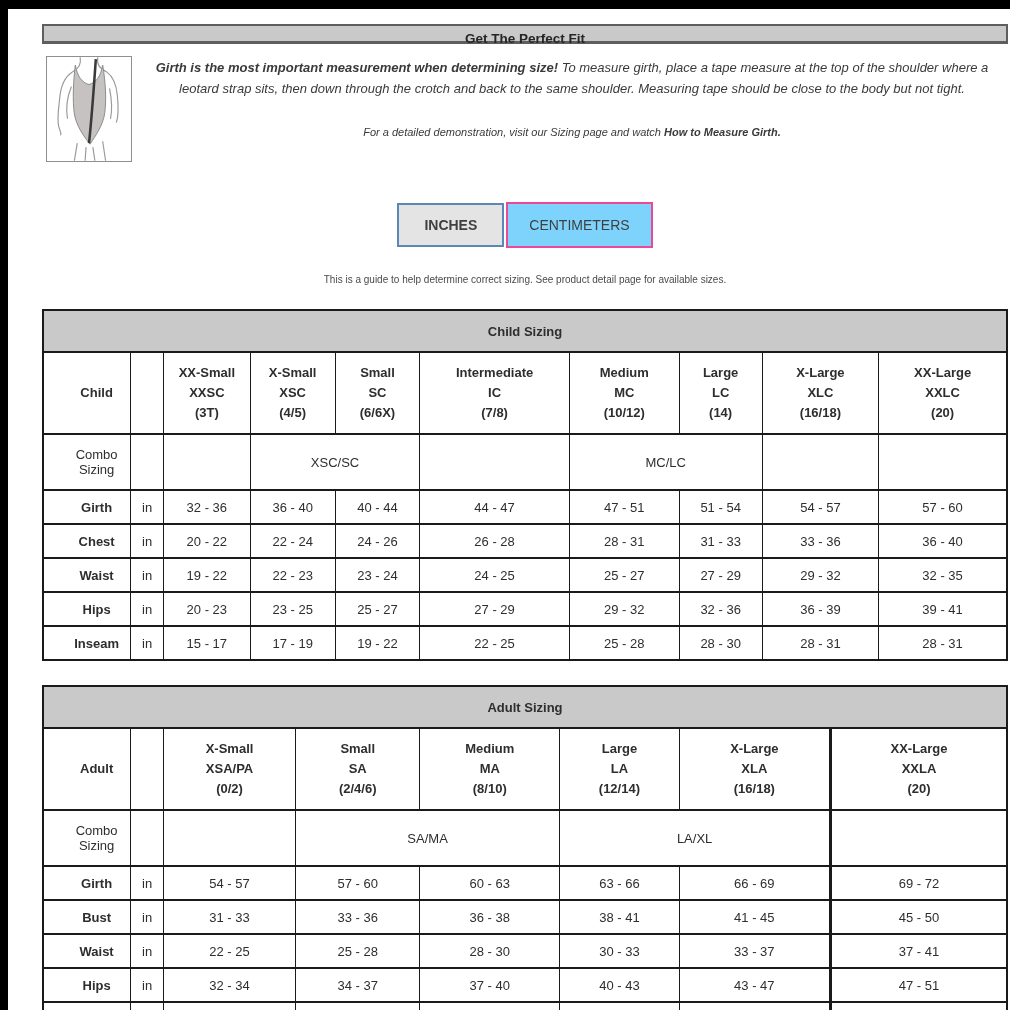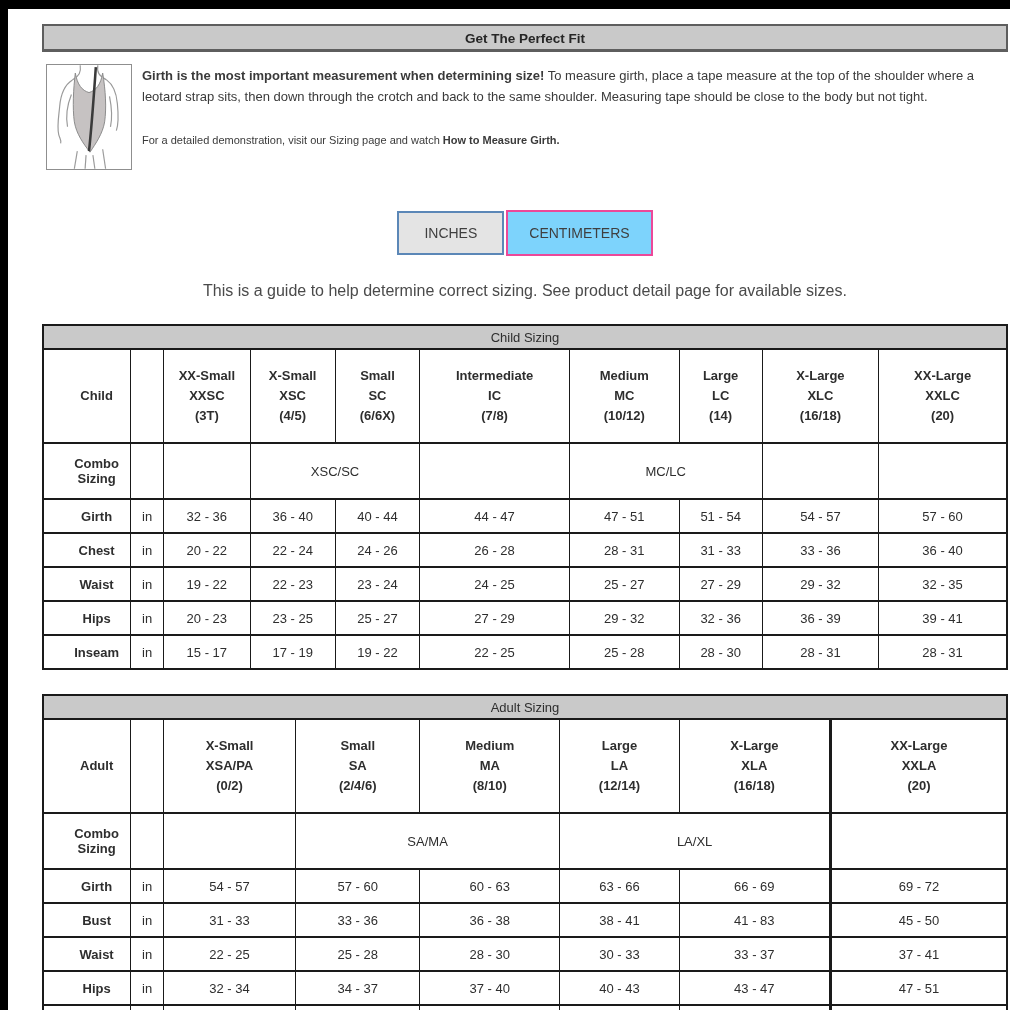--- a/index.html
+++ b/index.html
@@ -15,21 +15,21 @@
     background:#ffffff;
     font-family:"Liberation Sans","DejaVu Sans",sans-serif;
     color:#333;
     overflow:hidden;
   }
   .frame-top{position:absolute;top:0;left:0;width:1010px;height:9px;background:#000;}
   .frame-left{position:absolute;top:0;left:0;width:8px;height:1010px;background:#000;}
   .page{position:absolute;left:42px;top:24px;width:966px;}
 
   .title-bar{
-    height:28px;
+    height:20px;
     background:var(--header-gray);
     border:2px solid #5e5e5e;
     border-bottom-width:3px;
     text-align:center;
     font-weight:bold;
     font-size:13.5px;
     color:#262626;
     line-height:25px;
   }
 
@@ -37,46 +37,49 @@
   .figure-box{
     flex:none;
     width:86px;height:106px;
     border:1px solid #8f8f8f;
     margin-left:4px;
     background:#fff;
   }
   .figure-box svg{display:block;width:100%;height:100%;}
   .intro-text{
     flex:1;
+    text-align:center;
     font-size:13px;
     line-height:21px;
     color:#3a3a3a;
     padding:1px 6px 0 10px;
+    font-style:italic;
   }
   .demo-line{margin-top:23px;font-size:11px;color:#3a3a3a;}
 
   .unit-buttons{margin-top:40px;text-align:center;}
   .btn{
     display:inline-block;
     font-family:"Liberation Sans","DejaVu Sans",sans-serif;
     font-size:14px;
     color:#3f3f3f;
     background:#7dd3fc;
     border:2px solid #ec4899;
     padding:13px 21px;
     margin:0 1px;
     cursor:pointer;
   }
   .btn.selected{
     background:var(--sel-btn-bg);
     border:2px solid var(--accent);
     padding:12px 25px;
-  }
-
-  .guide-line{margin-top:26px;text-align:center;font-size:16px;color:#4a4a4a;}
+    font-weight:bold;
+  }
+
+  .guide-line{margin-top:26px;text-align:center;font-size:10px;color:#4a4a4a;}
 
   table.size-table{
     width:966px;
     border-collapse:collapse;
     table-layout:fixed;
     margin-top:24px;
   }
   table.size-table th, table.size-table td{
     border-left:1px solid var(--tbl-border);
     border-right:1px solid var(--tbl-border);
@@ -84,27 +87,27 @@
     border-bottom:2px solid var(--tbl-border);
     text-align:center;
     vertical-align:middle;
     font-size:13px;
     color:#2e2e2e;
     overflow:hidden;
   }
   table.size-table{border:2px solid var(--tbl-border);}
   .tbl-title{
     background:var(--header-gray);
-    font-weight:normal;
+    font-weight:bold;
     font-size:13.5px;
-    height:24px;
+    height:42px;
     color:#262626;
   }
-  tr.hdr th{height:94px;font-weight:bold;line-height:20px;}
-  tr.combo th, tr.combo td{height:56px;font-weight:bold;}
+  tr.hdr th{height:82px;font-weight:bold;line-height:20px;}
+  tr.combo th, tr.combo td{height:56px;font-weight:normal;}
   tr.combo td{font-weight:normal;}
   tr.datarow th, tr.datarow td{height:34px;}
   th.rowhead{font-weight:bold;padding-left:19px;}
   td.val, td.unit{font-weight:normal;}
   .thick-left{border-left:3px solid var(--tbl-border) !important;}
 </style>
 </head>
 <body>
 
 <div class="frame-top"></div>
@@ -355,21 +358,21 @@
           <td class="val">66 - 69</td>
           <td class="val thick-left">69 - 72</td>
         </tr>
         <tr class="datarow">
           <th class="rowhead">Bust</th>
           <td class="unit">in</td>
           <td class="val">31 - 33</td>
           <td class="val">33 - 36</td>
           <td class="val">36 - 38</td>
           <td class="val">38 - 41</td>
-          <td class="val">41 - 83</td>
+          <td class="val">41 - 45</td>
           <td class="val thick-left">45 - 50</td>
         </tr>
         <tr class="datarow">
           <th class="rowhead">Waist</th>
           <td class="unit">in</td>
           <td class="val">22 - 25</td>
           <td class="val">25 - 28</td>
           <td class="val">28 - 30</td>
           <td class="val">30 - 33</td>
           <td class="val">33 - 37</td>

